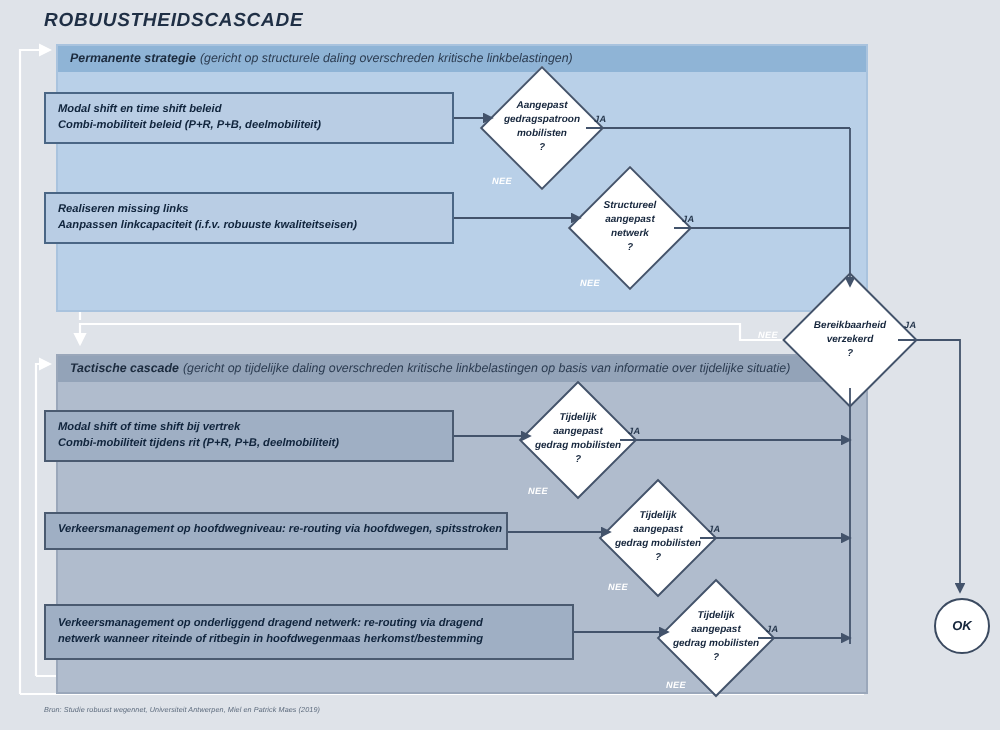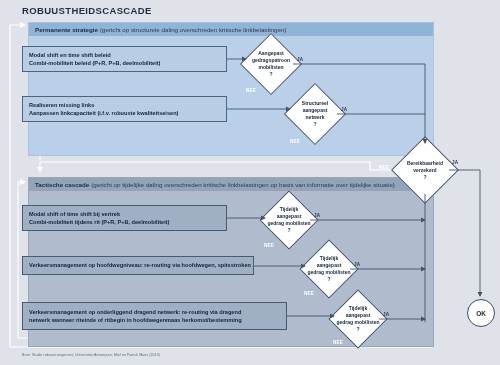--- a/index.html
+++ b/index.html
@@ -4,21 +4,21 @@
 <title>Robuustheidscascade</title>
 <style>
   html,body{margin:0;padding:0;}
   body{
     width:500px;height:365px;
     background:#dfe3e9;
     font-family:"Liberation Sans", sans-serif;
     overflow:hidden;
     position:relative;
   }
-  #root{position:absolute;left:0;top:0;width:400px;height:365px;}
+  #root{position:absolute;left:0;top:0;width:400px;height:365px;font-style:italic;}
 
   svg.layer{position:absolute;left:0;top:0;width:500px;height:365px;overflow:visible;}
   #lines-back{z-index:1;}
   #lines-front{z-index:5;}
 
   .panel{position:absolute;z-index:2;}
 
   .title{
     position:absolute;left:22px;top:5px;
     font-size:9.5px;font-weight:bold;color:#1f2f45;

